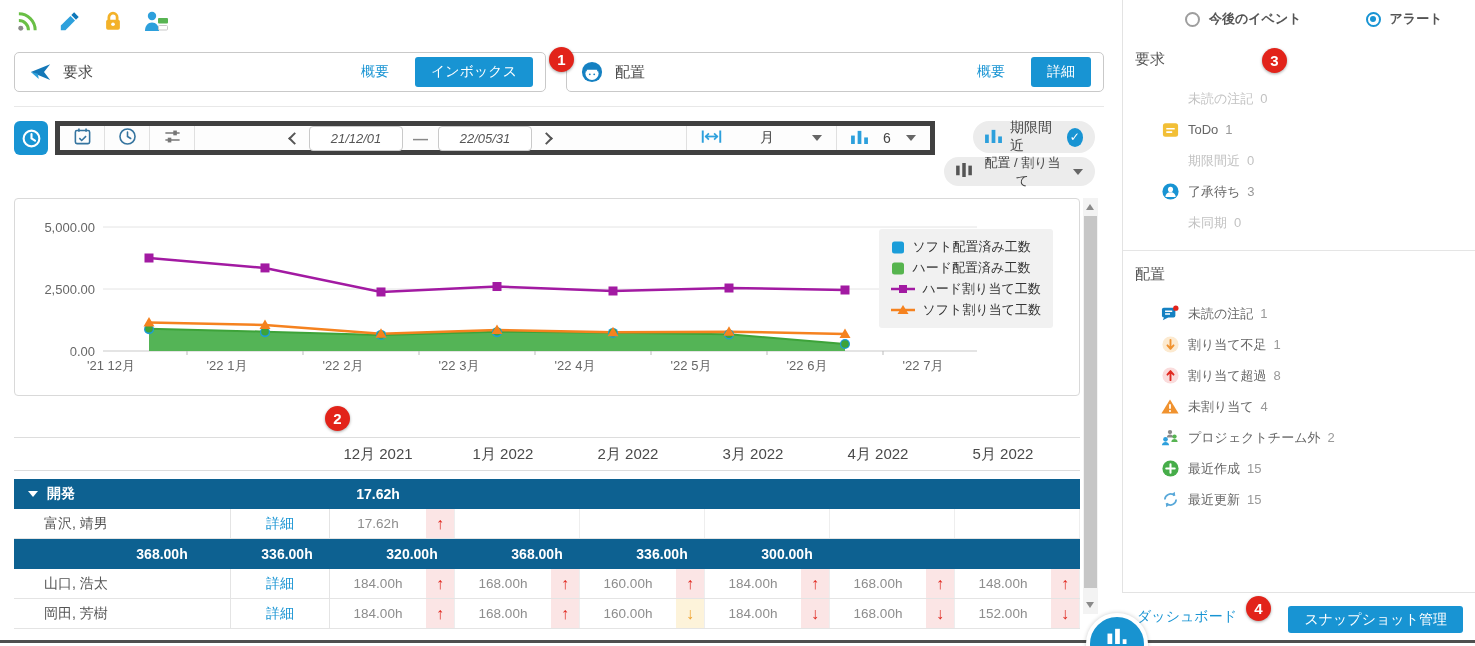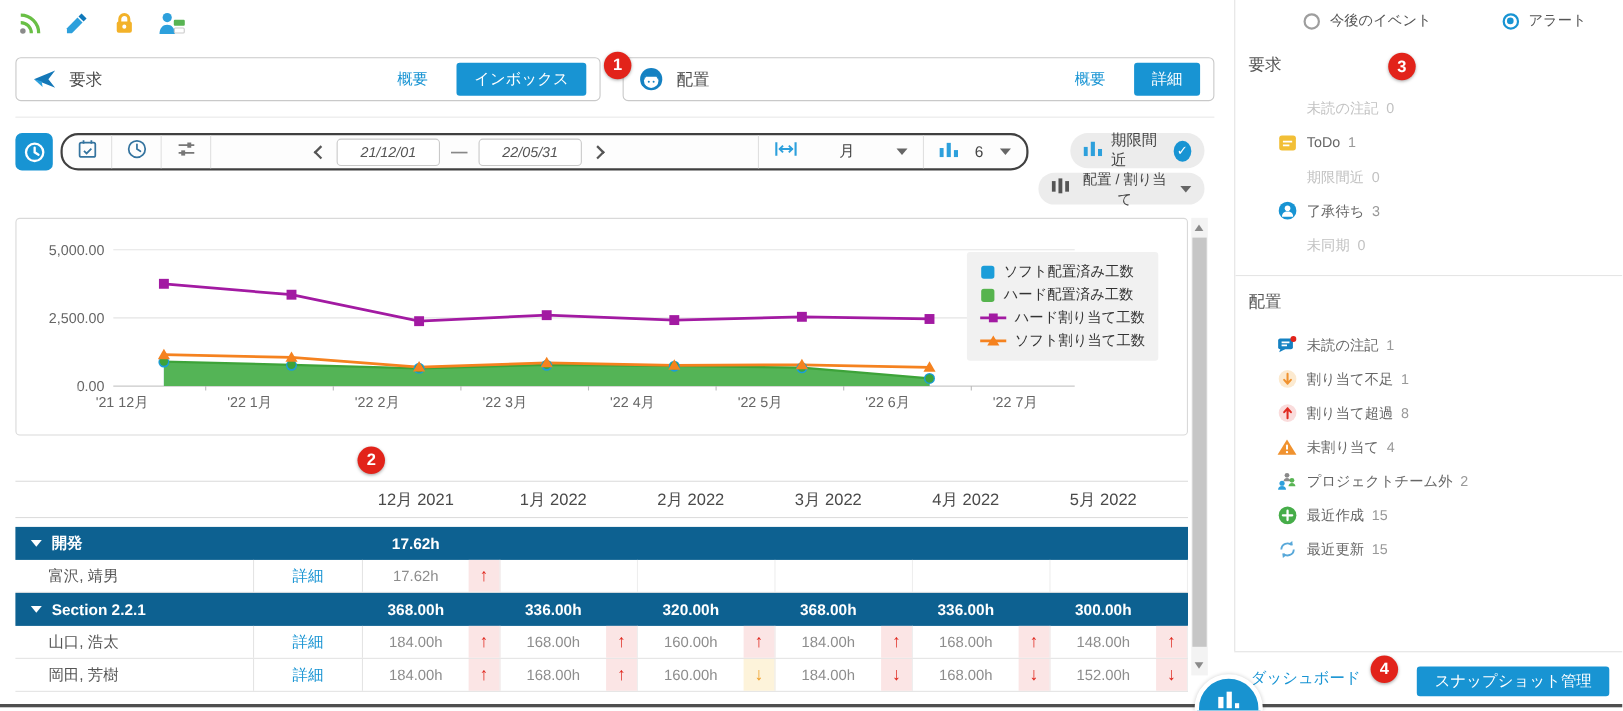--- a/index.html
+++ b/index.html
@@ -32,21 +32,21 @@
   .panel-title { font-size:15px; color:#4a4a4a; flex:1; }
   .panel .link { margin-right:16px; }
   .hdivider { position:absolute; top:106px; left:14px; width:1090px;
     border-top:1px solid #e8e8e8; }
 
   
   #clock-badge { position:absolute; left:14px; top:121px; width:34px; height:34px;
     background:#1894d3; border-radius:6px; display:flex; align-items:center;
     justify-content:center; cursor:pointer; }
   #toolbar { position:absolute; left:55px; top:121px; width:880px; height:34px;
-    border:2px solid #404040; border-radius:16px; background:#fdfdfd;
+    border:5px solid #404040; border-radius:0; background:#fdfdfd;
     display:flex; align-items:center;justify-content:flex-end; }
   .tseg { height:100%; width:45px; display:flex; align-items:center;
     justify-content:center; border-right:1px solid #e0e0e0; cursor:pointer; }
   #date-nav { display:flex; align-items:center; gap:10px; margin-left:95px; }
   .chev { width:9px; height:9px; border-left:2px solid #555; border-bottom:2px solid #555;
     display:inline-block; cursor:pointer; }
   .chev.left  { transform:rotate(45deg); }
   .chev.right { transform:rotate(225deg); }
   .date-box { width:94px; height:25px; border:1px solid #c9c9c9; border-radius:4px;
     font-style:italic; font-size:13px; color:#555; text-align:center; background:#fff;
@@ -111,21 +111,21 @@
   .c-arrow { width:29px; display:flex; align-items:center; justify-content:center;
     font-weight:bold; font-size:16px; }
   .row.person .c-arrow { border-right:1px solid #eee; }
   .c-arrow.up-red   { color:#e02a21; background:#fbe5e5; }
   .c-arrow.down-red { color:#e02a21; background:#fbe5e5; }
   .c-arrow.down-orange { color:#f0a32f; background:#fdf3da; }
 
   
   #sidebar { position:absolute; left:1122px; top:0; width:353px; height:592px;
     border-left:1px solid #e3e3e3; background:#fff; overflow:hidden; }
-  #radio-row { display:flex; padding:10px 0 0 62px; gap:64px; }
+  #radio-row { display:flex; padding:10px 0 0 62px; gap:64px;font-weight:bold; }
   .radio { display:flex; align-items:center; gap:9px; font-size:13px; color:#555;
     cursor:pointer; }
   .rdot { width:15px; height:15px; border:2px solid #9e9e9e; border-radius:50%;
     display:inline-block; position:relative; }
   .rdot.sel { border-color:#1894d3; }
   .rdot.sel::after { content:""; position:absolute; left:2.5px; top:2.5px;
     width:6px; height:6px; border-radius:50%; background:#1894d3; }
   #sidebar-sections { padding-top:14px; }
   .sb-title { padding:8px 12px 14px; font-size:15px; color:#555; }
   .sb-item { height:31px; display:flex; align-items:center; padding-left:38px;
@@ -435,24 +435,20 @@
           <div class="c-val"></div>
           <div class="c-arrow "></div>
           <div class="c-val"></div>
           <div class="c-arrow "></div>
           <div class="c-val"></div>
           <div class="c-arrow "></div>
           <div class="c-val"></div>
           <div class="c-arrow "></div>
         </div>
         <div class="row group">
-          <div class="c-name g">
-            <span class="caret-w"></span>
-            <span>Section 2.2.1</span>
-          </div>
           <div class="c-detail"></div>
           <div class="c-val">368.00h</div>
           <div class="c-arrow "></div>
           <div class="c-val">336.00h</div>
           <div class="c-arrow "></div>
           <div class="c-val">320.00h</div>
           <div class="c-arrow "></div>
           <div class="c-val">368.00h</div>
           <div class="c-arrow "></div>
           <div class="c-val">336.00h</div>

